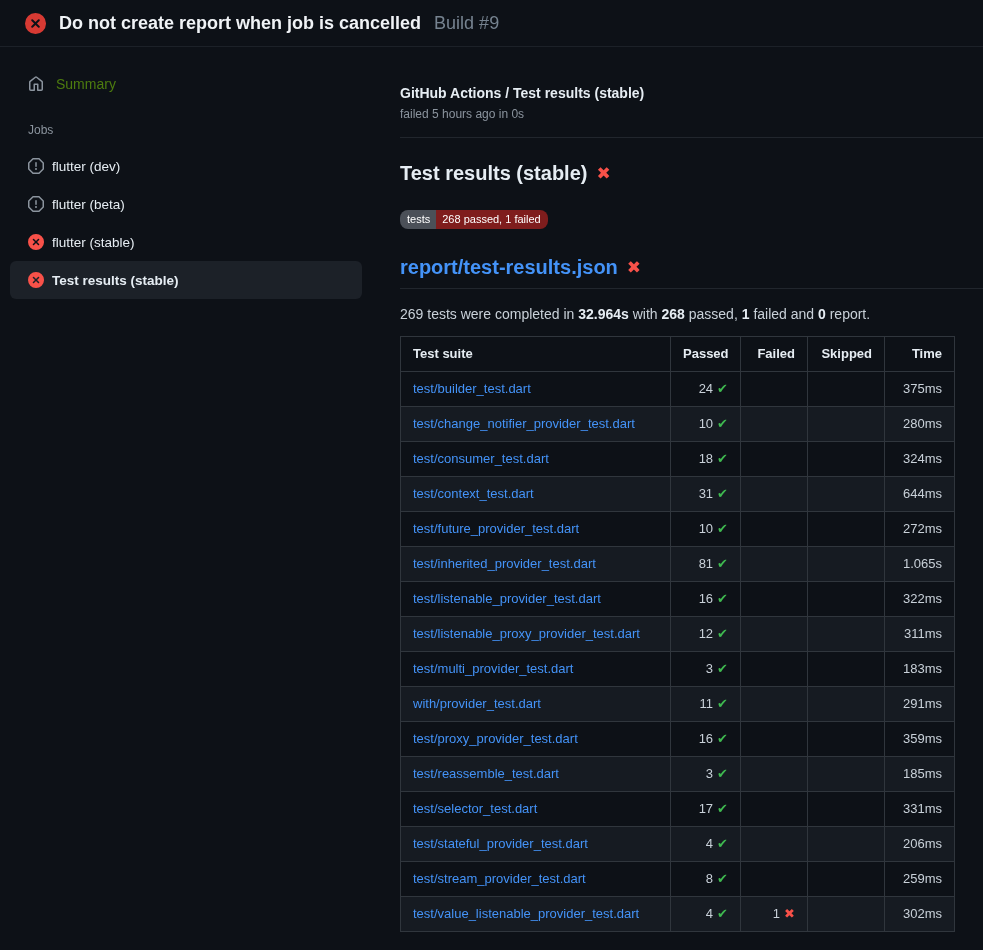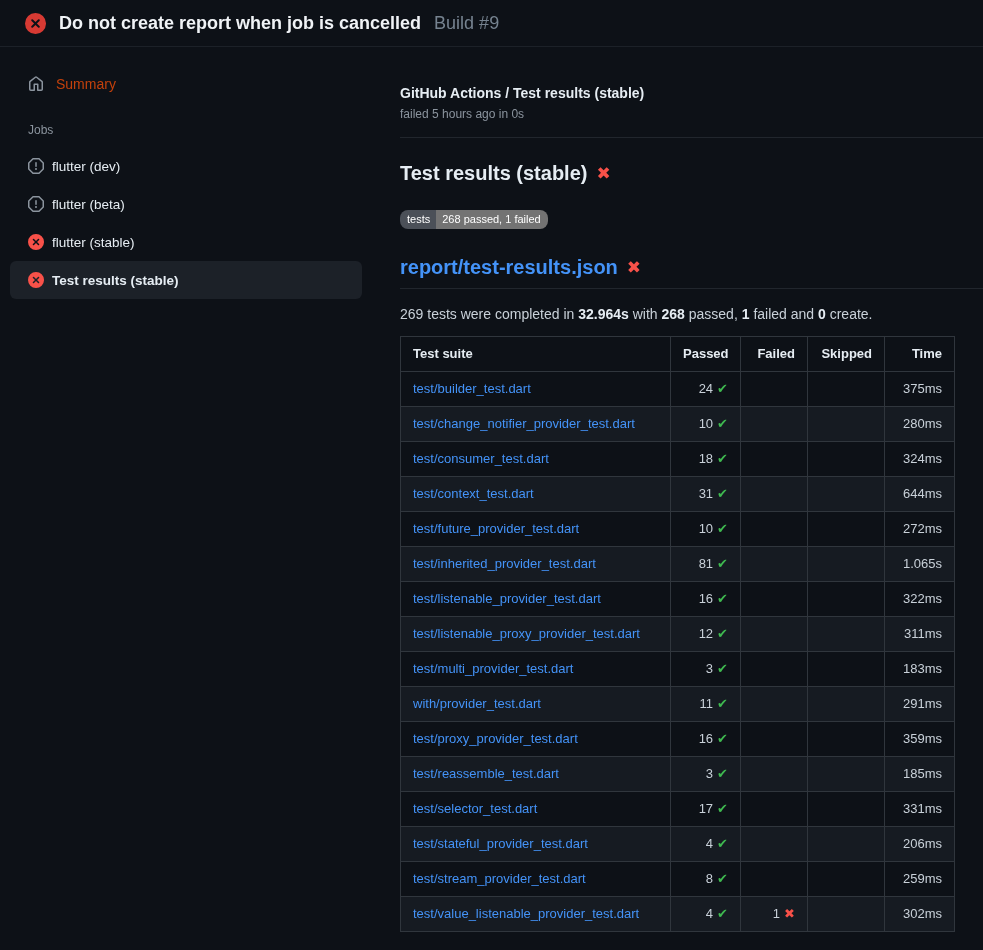--- a/index.html
+++ b/index.html
@@ -26,21 +26,21 @@
   .build-number { font-size: 18px; font-weight: 400; color: #768390; white-space: nowrap; }
 
   .body-row { display: flex; align-items: flex-start; }
 
   
   .sidebar { width: 380px; flex-shrink: 0; padding: 20px 18px 0 10px; }
   .summary-item {
     display: flex; align-items: flex-end; gap: 12px;
     padding: 9px 8px 9px 18px;
     border-radius: 6px;
-    color: #c2410c; font-size: 14px;
+    color: #4d7c0f; font-size: 14px;
     cursor: pointer;
   }
   .summary-item .icon16 { display: flex; width: 16px; height: 16px; }
   .jobs-label { color: #8b949e; font-size: 12px; padding: 22px 0 10px 18px; }
   .job-item {
     display: flex; align-items: center; gap: 8px;
     padding: 11px 8px 11px 18px;
     border-radius: 6px;
     font-size: 13.5px; color: #e6edf3;
     cursor: pointer;
@@ -56,21 +56,21 @@
 
   .run-title {
     margin-top: 24px;
     font-size: 20px; font-weight: 700; color: #e6edf3;
     display: flex; align-items: center; gap: 9px;
   }
   .x-mark { color: #f85149; font-weight: 700; font-size: 17px; line-height: 1; }
 
   .badge { display: inline-flex; margin-top: 25px; font-size: 11px; line-height: 1; border-radius: 8px; overflow: hidden; }
   .badge-label { background: #4b5058; color: #ffffff; padding: 4px 6px 4px 7px; }
-  .badge-value { background: #737373; color: #ffffff; padding: 4px 7px 4px 6px; }
+  .badge-value { background: #7f1d1d; color: #ffffff; padding: 4px 7px 4px 6px; }
 
   .report-title {
     margin-top: 27px;
     padding-bottom: 9px;
     border-bottom: 1px solid #21262d;
     font-size: 20px; font-weight: 700;
     display: flex; align-items: center; gap: 9px;
   }
   .report-link { color: #4493f8; }
 
@@ -180,21 +180,21 @@
     <div class="badge">
       <span class="badge-label">tests</span>
       <span class="badge-value">268 passed, 1 failed</span>
     </div>
 
     <h2 class="report-title">
       <a class="report-link" href="#">report/test-results.json</a>
       <span class="x-mark">✖</span>
     </h2>
 
-    <p class="summary-text"><span>269 tests were completed in </span><b>32.964s</b><span> with </span><b>268</b><span> passed, </span><b>1</b><span> failed and </span><b>0</b><span> create.</span></p>
+    <p class="summary-text"><span>269 tests were completed in </span><b>32.964s</b><span> with </span><b>268</b><span> passed, </span><b>1</b><span> failed and </span><b>0</b><span> report.</span></p>
 
     <table class="results">
       <colgroup>
         <col class="col-suite">
           <col class="col-passed">
           <col class="col-failed">
           <col class="col-skipped">
           <col class="col-time">
       </colgroup>
       <thead>

